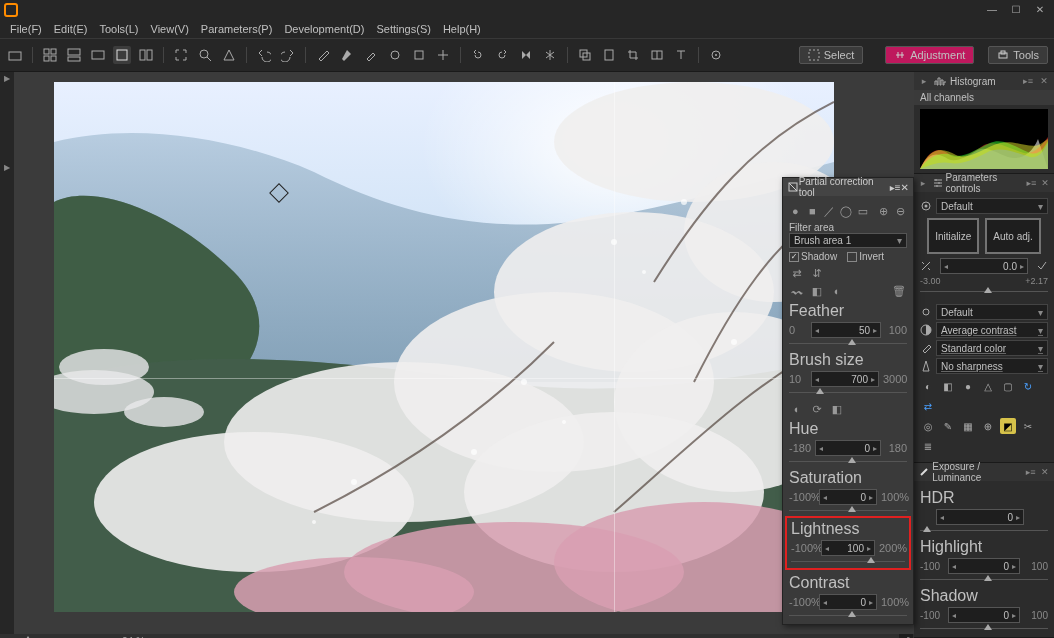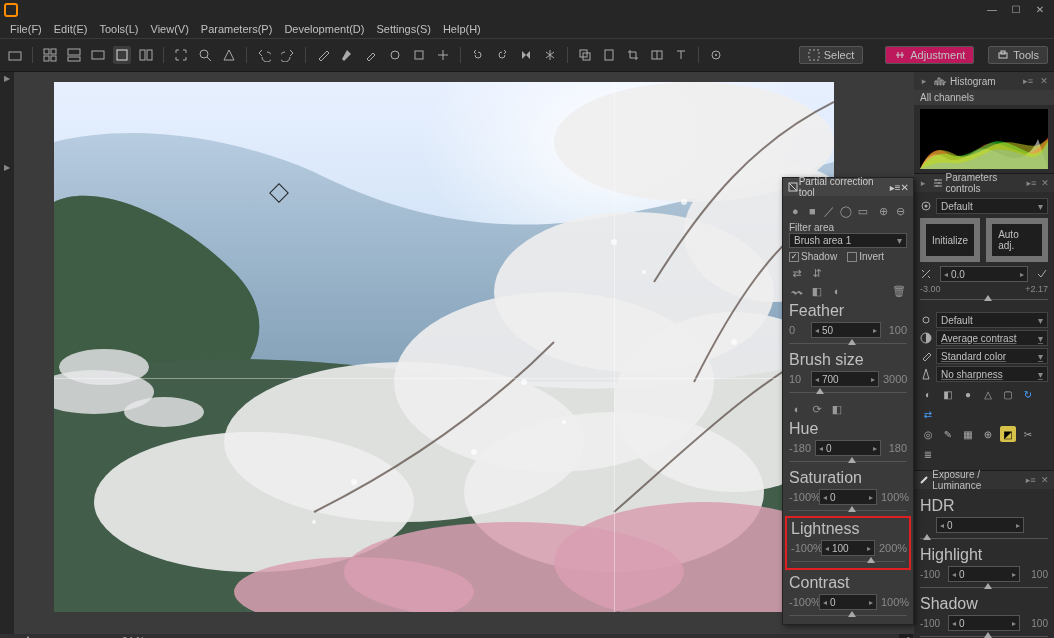--- a/index.html
+++ b/index.html
@@ -43,24 +43,24 @@
   .panel-head{height:18px;background:var(--panel-head);display:flex;align-items:center;padding:0 4px;gap:4px;font-size:10px;color:var(--text);}
   .panel-head .ph-icon{width:12px;height:12px;color:#aaa;}
   .panel-head .flex{flex:1;}
   .panel-head .ph-btn{width:12px;height:12px;color:#888;font-size:9px;display:flex;align-items:center;justify-content:center;}
   .panel-body{padding:4px 6px;font-size:10px;}
   .histogram-canvas{width:100%;height:60px;background:#000;position:relative;margin-top:2px;}
   .histo-sub{font-size:10px;color:var(--text);padding:2px 6px;background:var(--bg3);margin:-4px -6px 4px -6px;}
   .exp-row{display:flex;align-items:center;gap:4px;margin:2px 0;}
   .drop-select{flex:1;background:var(--input-bg);color:var(--text);padding:1px 4px;border:1px solid #444;font-size:10px;height:16px;display:flex;align-items:center;text-decoration:underline;text-decoration-color:#666;}
   .drop-select.no-u{text-decoration:none;}
-  .small-btn{height:32px;padding:16px 6px;background:var(--input-bg);border:6px solid #737373;font-size:10px;color:var(--text);display:flex;align-items:center;}
+  .small-btn{height:32px;padding:16px 6px;background:var(--input-bg);border:2px solid #737373;font-size:10px;color:var(--text);display:flex;align-items:center;}
   .spinbox{display:flex;align-items:center;background:var(--input-bg);border:1px solid #555;height:16px;}
   .spinbox .sb-arrow{width:10px;text-align:center;color:#888;font-size:8px;}
-  .spinbox .sb-val{flex:1;text-align:left;color:var(--text);font-size:10px;}
+  .spinbox .sb-val{flex:1;text-align:right;color:var(--text);font-size:10px;}
   .slider-bar{position:relative;height:6px;margin:3px 0 1px 0;}
   .slider-bar:before{content:"";position:absolute;top:2px;left:0;right:0;height:1px;background:#555;}
   .slider-thumb{position:absolute;top:-2px;width:0;height:0;border-left:4px solid transparent;border-right:4px solid transparent;border-bottom:6px solid #aaa;}
   .iconrow{display:flex;gap:4px;flex-wrap:wrap;margin:4px 0;}
   .iconrow .ir{width:16px;height:16px;display:flex;align-items:center;justify-content:center;color:#aaa;}
   .iconrow .ir.active{background:#d6c24a;color:#000;border-radius:2px;}
   .iconrow .ir.blue{color:#4aa0ff;}
   .range-row{display:flex;justify-content:space-between;font-size:9px;color:var(--text-dim);margin-top:1px;}
   .section-label{font-size:16px;color:var(--text);margin-top:4px;}
   .float-panel{position:absolute;right:140px;top:105px;width:132px;background:#3a3a3a;border:1px solid #222;box-shadow:2px 2px 6px rgba(0,0,0,0.5);}

